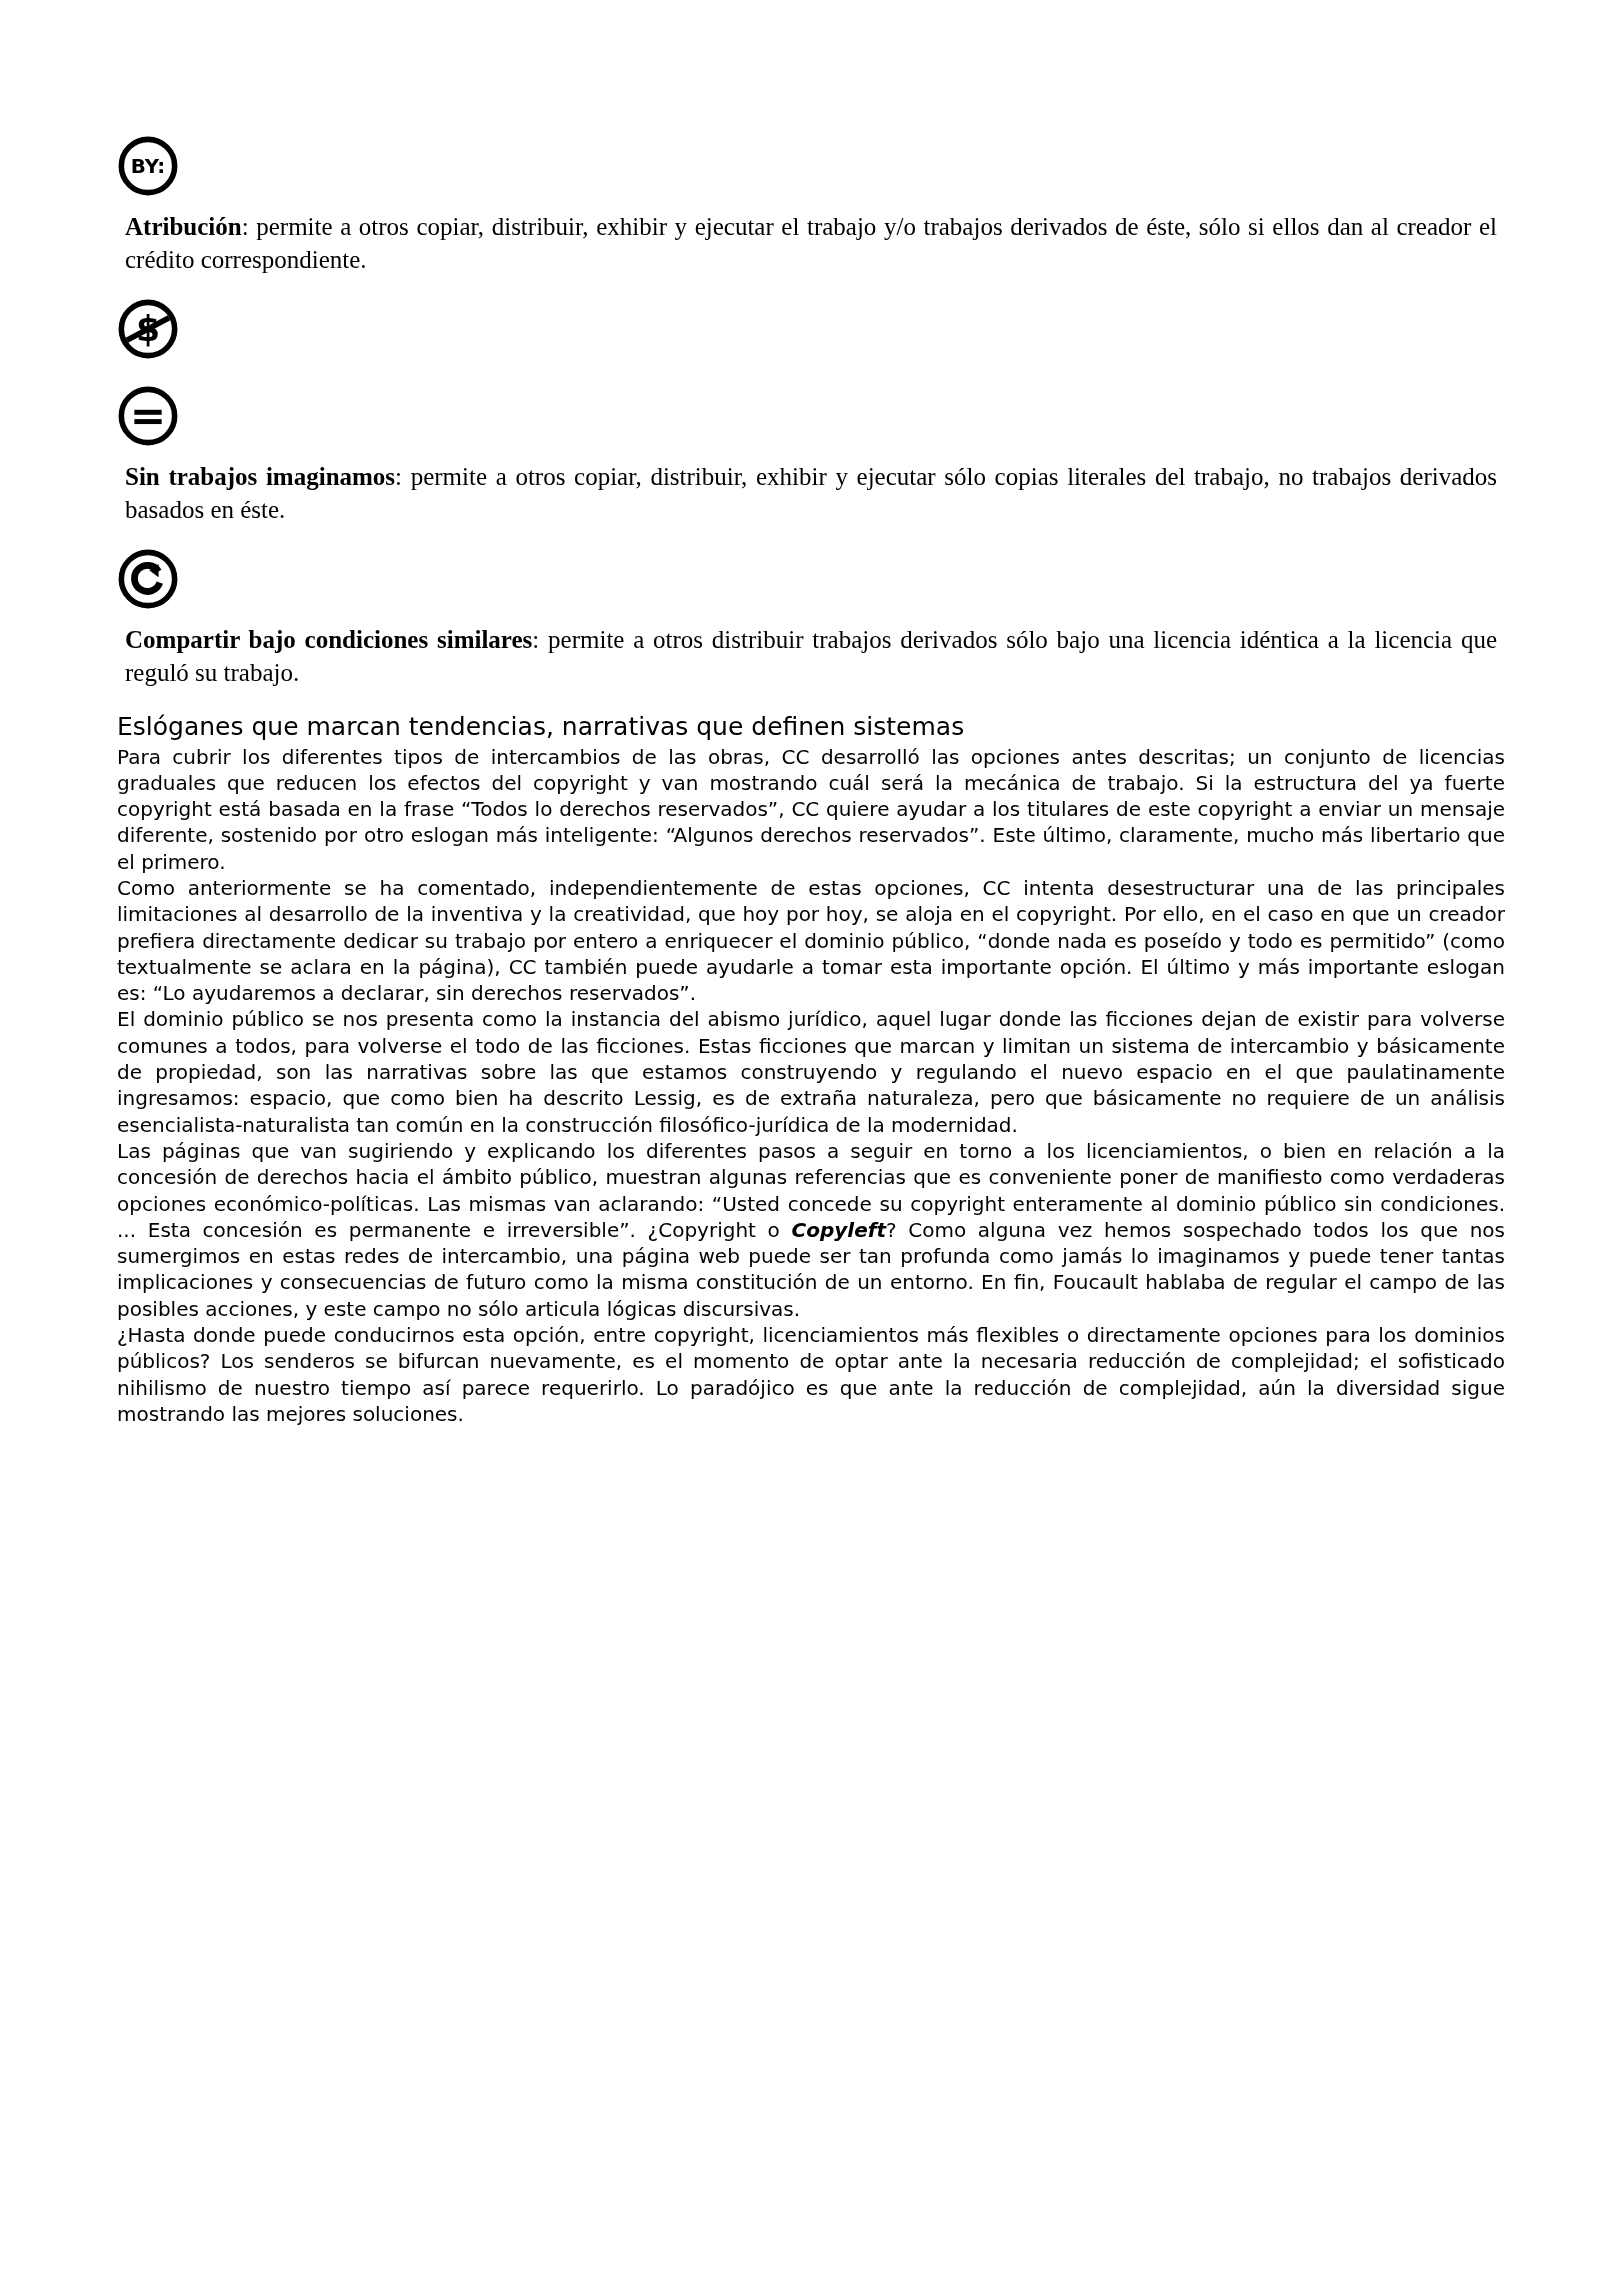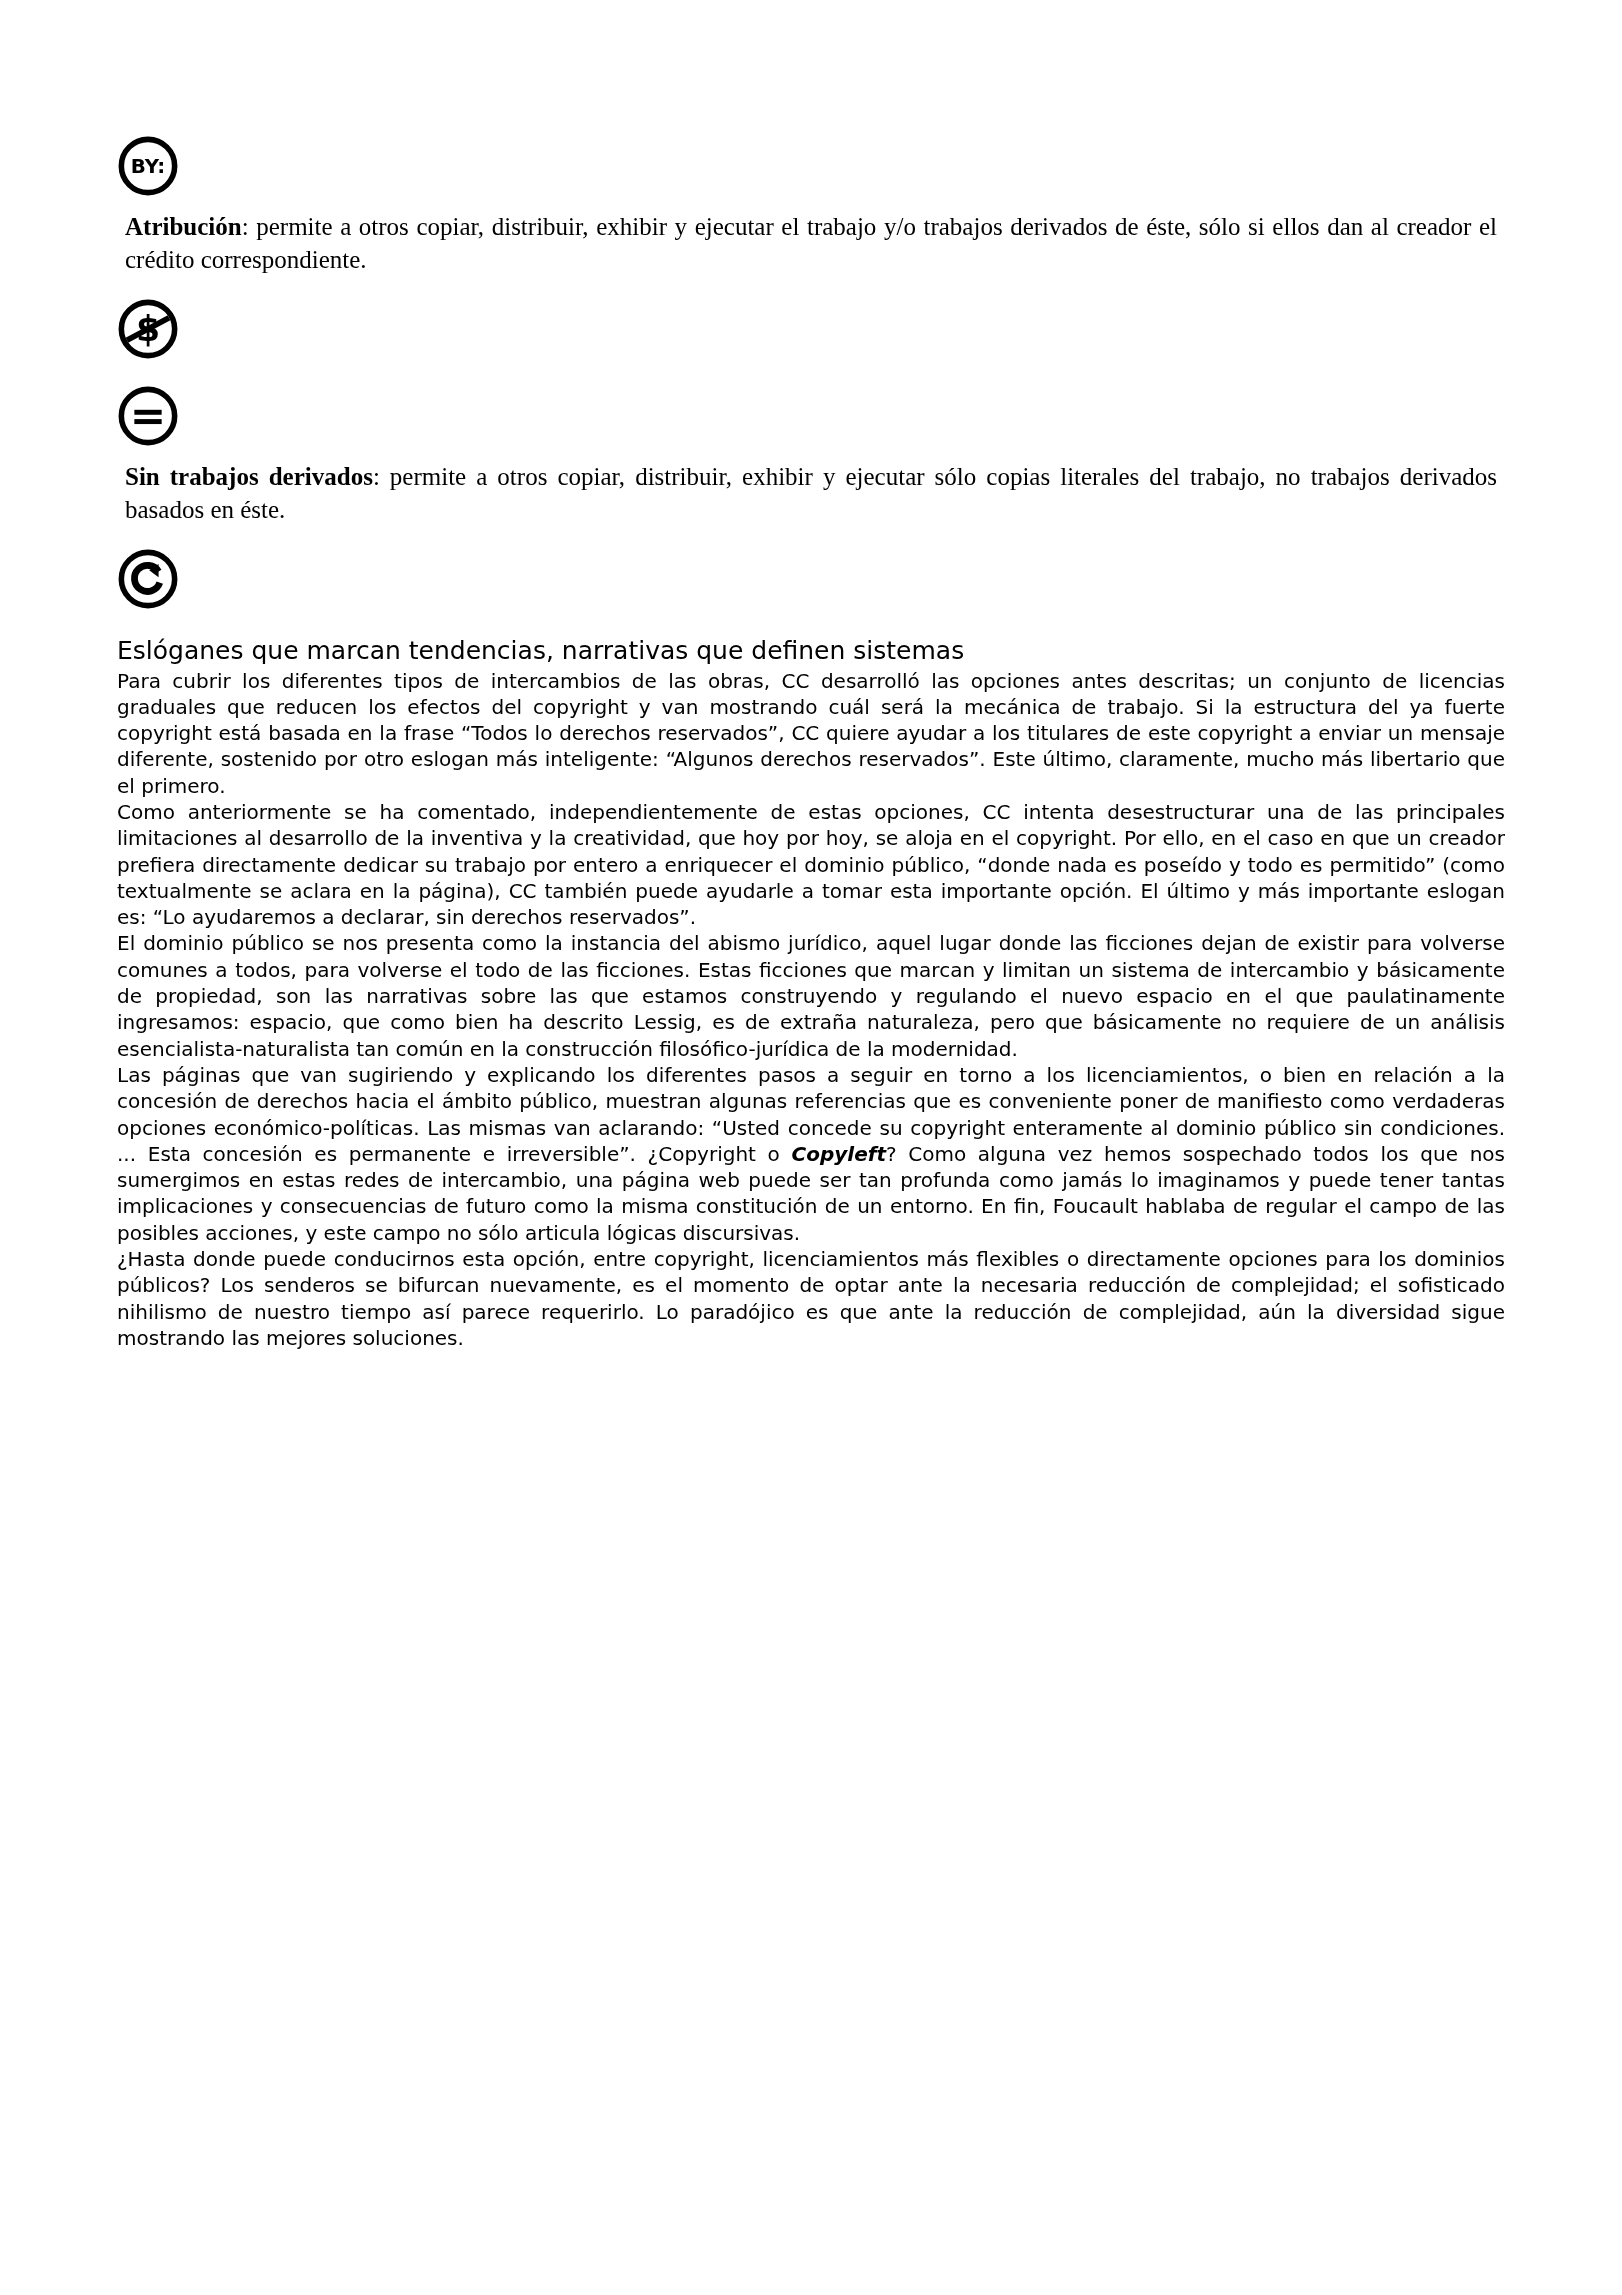--- a/index.html
+++ b/index.html
@@ -105,31 +105,32 @@
     </div>
 
     <div class="license-block block-noderivs">
       <div class="license-icon-wrap">
         <svg class="cc-icon" width="62" height="62" viewBox="0 0 100 100">
           <circle cx="50" cy="50" r="43" fill="none" stroke="#000" stroke-width="9"></circle>
           <rect x="28" y="40" width="44" height="8" fill="#000"></rect>
           <rect x="28" y="55" width="44" height="8" fill="#000"></rect>
         </svg>
       </div>
-      <p class="license-text"><span class="term">Sin trabajos derivados</span><span>: permite a otros copiar, distribuir, exhibir y ejecutar sólo copias literales del trabajo, no trabajos derivados basados en éste.</span></p>
+      <p class="license-text"><span class="term">Sin trabajos imaginamos</span><span>: permite a otros copiar, distribuir, exhibir y ejecutar sólo copias literales del trabajo, no trabajos derivados basados en éste.</span></p>
     </div>
 
     <div class="license-block block-sharealike">
       <div class="license-icon-wrap">
         <svg class="cc-icon" width="62" height="62" viewBox="0 0 100 100">
           <circle cx="50" cy="50" r="43" fill="none" stroke="#000" stroke-width="9"></circle>
           <path d="M67 38 A21 21 0 1 0 69 56" fill="none" stroke="#000" stroke-width="11" stroke-linecap="butt"></path>
           <polygon points="67,26 67,47 52,36" fill="#000"></polygon>
         </svg>
       </div>
+      <p class="license-text"><span class="term">Compartir bajo condiciones similares</span><span>: permite a otros distribuir trabajos derivados sólo bajo una licencia idéntica a la licencia que reguló su trabajo.</span></p>
     </div>
 
     <h2 class="section-heading">Eslóganes que marcan tendencias, narrativas que definen sistemas</h2>
 
     <p class="body-para">Para cubrir los diferentes tipos de intercambios de las obras, CC desarrolló las opciones antes descritas; un conjunto de licencias graduales que reducen los efectos del copyright y van mostrando cuál será la mecánica de trabajo. Si la estructura del ya fuerte copyright está basada en la frase “Todos lo derechos reservados”, CC quiere ayudar a los titulares de este copyright a enviar un mensaje diferente, sostenido por otro eslogan más inteligente: “Algunos derechos reservados”. Este último, claramente, mucho más libertario que el primero.</p>
     <p class="body-para">Como anteriormente se ha comentado, independientemente de estas opciones, CC intenta desestructurar una de las principales limitaciones al desarrollo de la inventiva y la creatividad, que hoy por hoy, se aloja en el copyright. Por ello, en el caso en que un creador prefiera directamente dedicar su trabajo por entero a enriquecer el dominio público, “donde nada es poseído y todo es permitido” (como textualmente se aclara en la página), CC también puede ayudarle a tomar esta importante opción. El último y más importante eslogan es: “Lo ayudaremos a declarar, sin derechos reservados”.</p>
     <p class="body-para">El dominio público se nos presenta como la instancia del abismo jurídico, aquel lugar donde las ficciones dejan de existir para volverse comunes a todos, para volverse el todo de las ficciones. Estas ficciones que marcan y limitan un sistema de intercambio y básicamente de propiedad, son las narrativas sobre las que estamos construyendo y regulando el nuevo espacio en el que paulatinamente ingresamos: espacio, que como bien ha descrito Lessig, es de extraña naturaleza, pero que básicamente no requiere de un análisis esencialista-naturalista tan común en la construcción filosófico-jurídica de la modernidad.</p>
 
     <p class="body-para"><span>Las páginas que van sugiriendo y explicando los diferentes pasos a seguir en torno a los licenciamientos, o bien en relación a la concesión de derechos hacia el ámbito público, muestran algunas referencias que es conveniente poner de manifiesto como verdaderas opciones económico-políticas. Las mismas van aclarando: “Usted concede su copyright enteramente al dominio público sin condiciones. ... Esta concesión es permanente e irreversible”. ¿Copyright o </span><b class="em-copyleft">Copyleft</b><span>? Como alguna vez hemos sospechado todos los que nos sumergimos en estas redes de intercambio, una página web puede ser tan profunda como jamás lo imaginamos y puede tener tantas implicaciones y consecuencias de futuro como la misma constitución de un entorno. En fin, Foucault hablaba de regular el campo de las posibles acciones, y este campo no sólo articula lógicas discursivas.</span></p>
 

